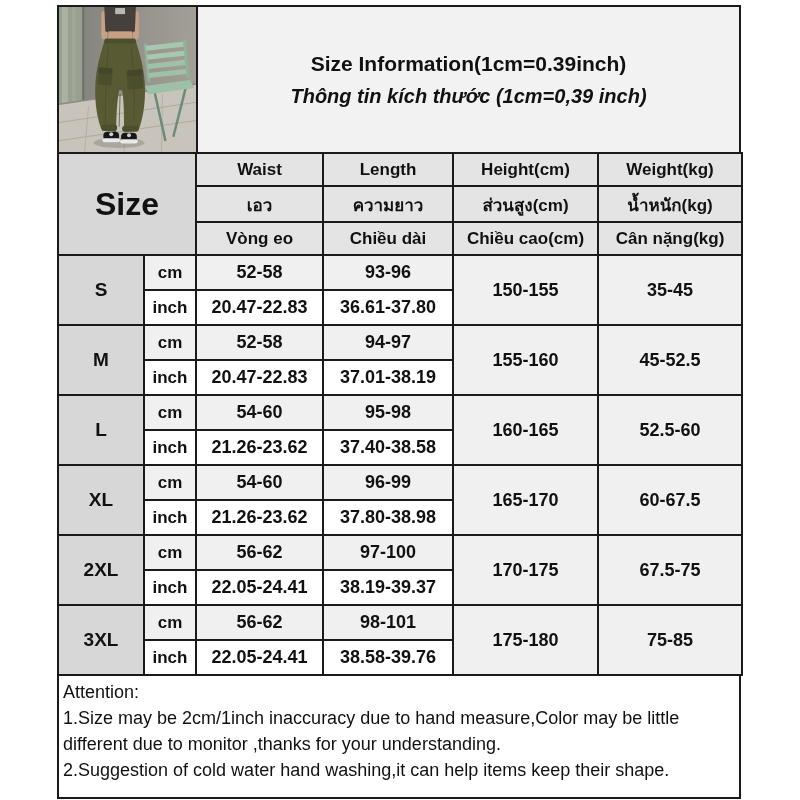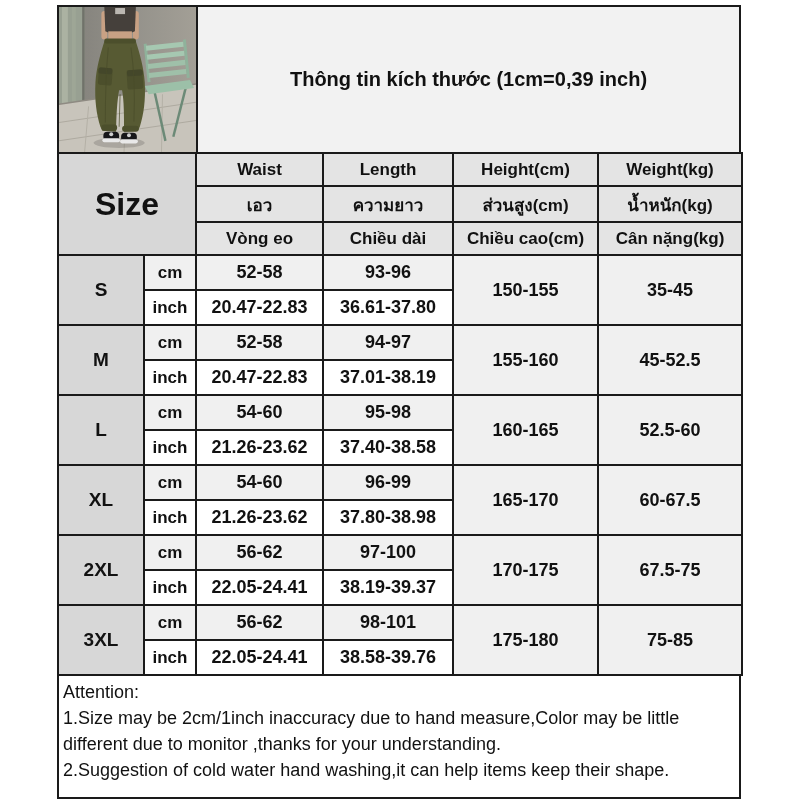--- a/index.html
+++ b/index.html
@@ -5,21 +5,21 @@
   html,body{margin:0;padding:0;background:#ffffff;}
   body{width:800px;height:800px;position:relative;font-family:"Liberation Sans","DejaVu Sans",sans-serif;color:var(--text,#111);}
   .sheet{position:absolute;left:57px;top:5px;width:684px;}
   
   .top{display:flex;height:147px;border:2px solid var(--border,#1a1a1a);border-bottom:none;box-sizing:border-box;}
   .photo{width:139px;flex:0 0 139px;border-right:2px solid var(--border,#1a1a1a);box-sizing:border-box;position:relative;overflow:hidden;background:#8f8d88;}
   .photo svg{display:block;width:100%;height:100%;}
   .titlebox{flex:1;background:var(--title_bg,#f2f2f2);display:flex;flex-direction:column;justify-content:center;align-items:center;text-align:center;gap:9px;}
   .t-en{font-size:21px;font-weight:700;}
   .t-th{font-size:19px;font-weight:700;}
-  .t-vi{font-size:20px;font-weight:700;}
+  .t-vi{font-size:20px;font-weight:700;font-style:italic;}
   
   table.size{width:684px;border-collapse:collapse;table-layout:fixed;}
   table.size td{border:2px solid var(--border,#1a1a1a);text-align:center;vertical-align:middle;padding:0;overflow:hidden;}
   tr.h1{height:33px;} tr.h2{height:36px;} tr.h3{height:33px;margin-left:44px;}
   tr.dr{height:35px;}
   .size-head{background:var(--head_dark,#d7d7d7);font-size:32px;font-weight:700;}
   .lab{background:var(--head_mid,#e4e4e4);font-weight:700;font-size:17px;}
   .c-size{background:var(--head_dark,#d7d7d7);font-weight:700;font-size:19px;}
   .u{font-weight:700;font-size:17px;margin-top:45px;}
   .v{font-weight:700;font-size:18px;}
@@ -93,20 +93,21 @@
             <rect x="44" y="129.5" width="18" height="4" rx="2" fill="#e9e9e9"></rect>
             <circle cx="53" cy="125.5" r="2" fill="#cfcfcf"></circle>
             <rect x="63" y="124" width="16" height="9" rx="4" fill="#17171a"></rect>
             <rect x="62" y="130.5" width="18" height="4" rx="2" fill="#e9e9e9"></rect>
             <circle cx="71" cy="126.5" r="2" fill="#cfcfcf"></circle>
           </g>
         </g>
       </svg>
     </div>
     <div class="titlebox">
+      <div class="t-en">Size Information(1cm=0.39inch)</div>
       <div class="t-vi">Thông tin kích thước (1cm=0,39 inch)</div>
     </div>
   </div>
 
   <table class="size">
     <colgroup>
       <col style="width:86px">
         <col style="width:52px">
         <col style="width:127px">
         <col style="width:130px">

